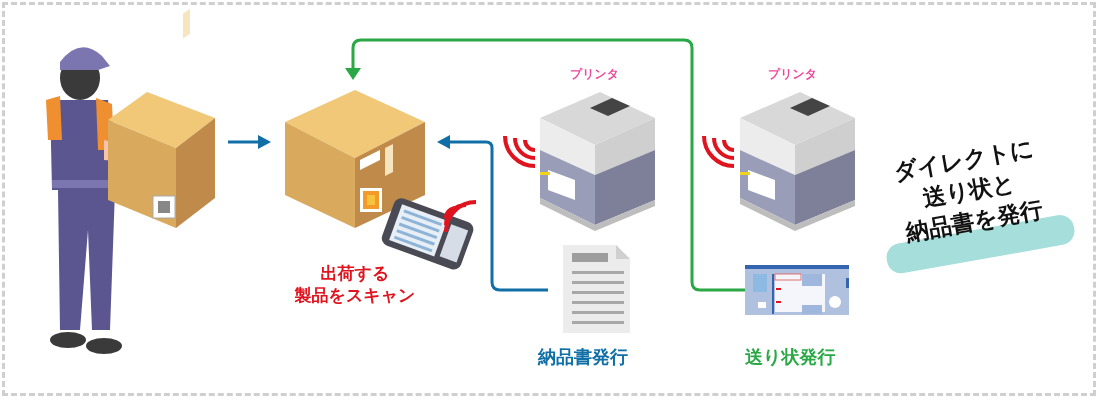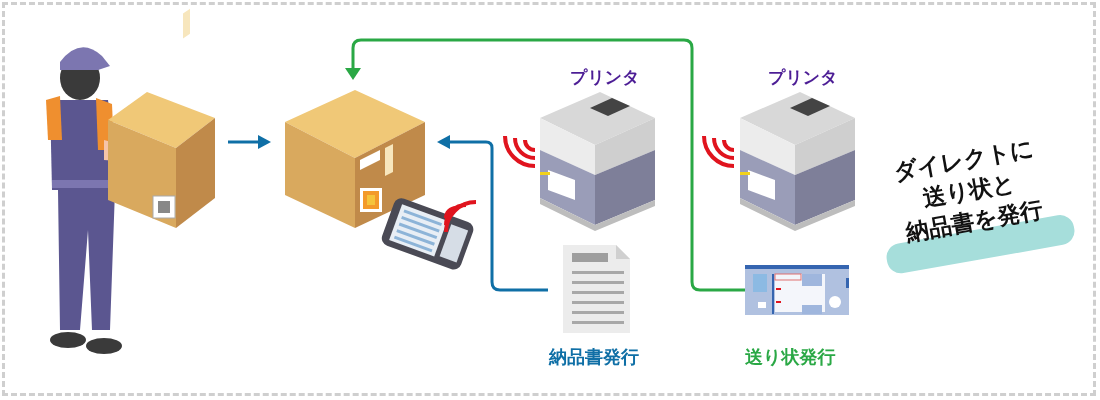--- a/index.html
+++ b/index.html
@@ -2,21 +2,21 @@
 <html><head>
   <meta charset="utf-8">
   <style>
     html, body { margin: 0; padding: 0; background: #ffffff; }
     body { width: 1100px; height: 400px; position: relative; overflow: hidden;
            font-family: "DejaVu Sans", "Liberation Sans", sans-serif; }
     .frame { position: absolute; left: 2px; top: 2px; width: 1094px; height: 394px;
              border: 3px dashed #cfcfcf; box-sizing: border-box; }
     svg.stage { position: absolute; left: 0; top: 0; }
     .lbl { position: absolute; font-weight: bold; white-space: nowrap; text-align: center; }
-    .printer-label { font-size: 17px; color: #4c1d95; }
+    .printer-label { font-size: 12px; color: #ec4899; }
     .scan-label { color: #e0141e; font-size: 17px; line-height: 22px; }
     .doc-label { font-size: 18px; }
     .callout { position: absolute; left: 868px; top: 138px; width: 210px; height: 150px;
                transform: rotate(-10deg); }
     .callout .band { position: absolute; left: 12px; top: 92px; width: 190px; height: 30px;
                      background: #a6dedb; border-radius: 14px; }
     .callout .txt { position: absolute; left: 0; top: 6px; width: 210px; text-align: center;
                     font-size: 23px; font-weight: bold; line-height: 31px; color: #111; }
   </style>
 </head>
@@ -166,23 +166,25 @@
     <circle cx="835" cy="302" r="6" fill="#ffffff"></circle>
     <rect x="758" y="302" width="8" height="6" fill="#ffffff"></rect>
     <rect x="846" y="278" width="3" height="10" fill="#3565b0"></rect>
   </g>
 </svg>
 
 <div class="lbl printer-label" style="left:570px; top:66px;">プリンタ</div>
 <div class="lbl printer-label" style="left:768px; top:66px;">プリンタ</div>
 
 <div class="lbl scan-label" style="left:280px; top:262px; width:150px;">
+  <div>出荷する</div>
+  <div>製品をスキャン</div>
 </div>
 
-<div class="lbl doc-label" style="left:549px; top:345px; color:#0f6fa6;">納品書発行</div>
+<div class="lbl doc-label" style="left:538px; top:345px; color:#0f6fa6;">納品書発行</div>
 <div class="lbl doc-label" style="left:745px; top:345px; color:#2aa845;text-align:center;">送り状発行</div>
 
 <div class="callout">
   <div class="band"></div>
   <div class="txt">
     <div>ダイレクトに</div>
     <div>送り状と</div>
     <div>納品書を発行</div>
   </div>
 </div>

